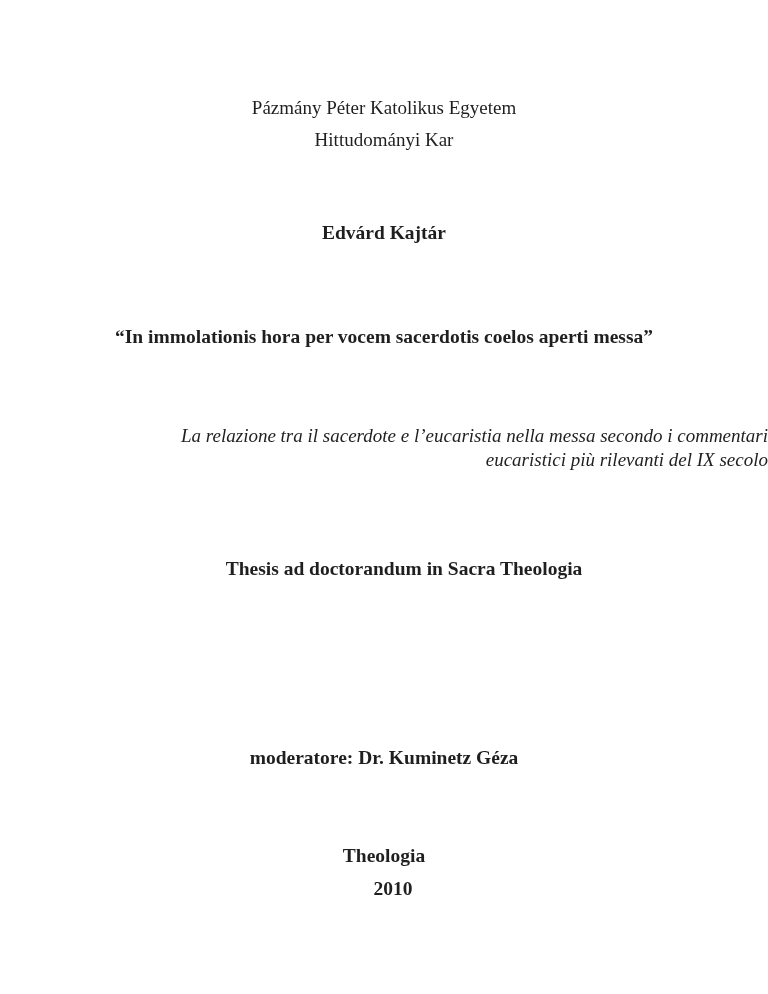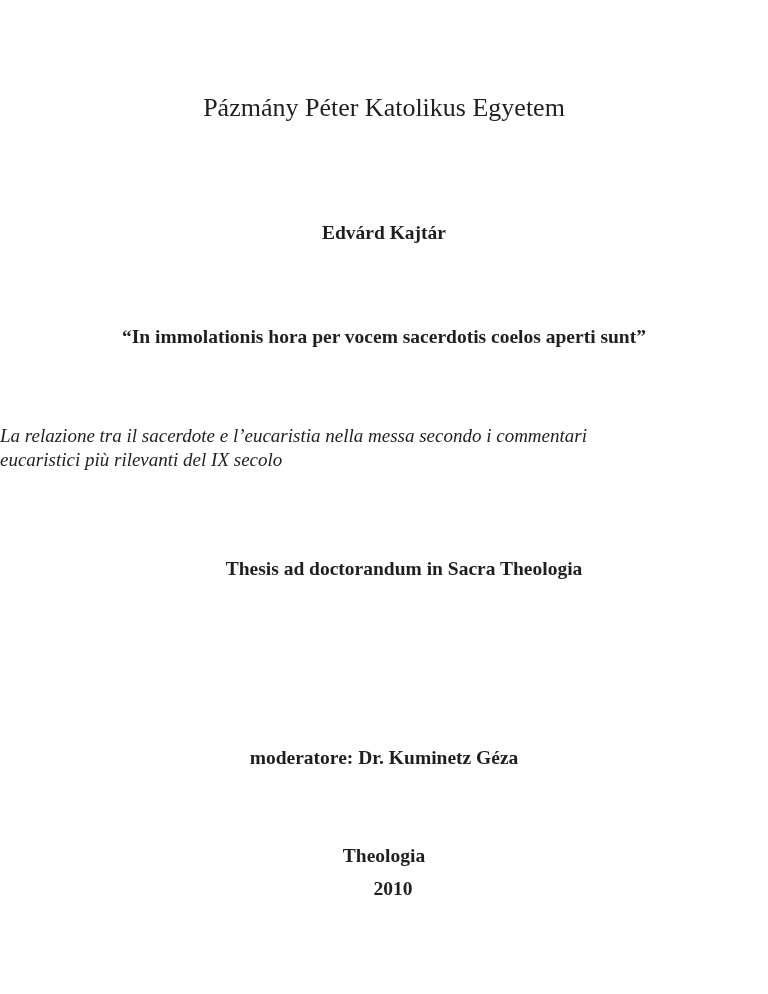--- a/index.html
+++ b/index.html
@@ -25,53 +25,54 @@
     line-height: 22px;
     white-space: nowrap;
     font-weight: bold;
   }
   .university-block {
     position: absolute;
     top: 92px;
     left: 0;
     width: 768px;
     text-align: center;
-    font-size: 26px;
+    font-size: 19px;
     line-height: 32px;
     font-family: Liberation Serif, serif;
   }
   .author        { top: 222px; }
   .quote         { top: 326px; }
   .subtitle-block {
     position: absolute;
     top: 424px;
     left: 0;
     width: 768px;
-    text-align: left;
+    text-align: right;
     font-style: italic;
     font-size: 19px;
     line-height: 24px;
   }
   .thesis        { top: 558px; padding-left: 20px; }
   .moderator     { top: 747px; }
   .city          { top: 845px; }
   .year          { top: 878px; margin-left: 9px; }
 </style>
 </head>
 <body>
 
 <div class="page">
 
   <div class="university-block">
     <div>Pázmány Péter Katolikus Egyetem</div>
+    <div>Hittudományi Kar</div>
   </div>
 
   <div class="line author">Edvárd Kajtár</div>
 
-  <div class="line quote">“In immolationis hora per vocem sacerdotis coelos aperti sunt”</div>
+  <div class="line quote">“In immolationis hora per vocem sacerdotis coelos aperti messa”</div>
 
   <div class="subtitle-block">
     <div>La relazione tra il sacerdote e l’eucaristia nella messa secondo i commentari</div>
     <div>eucaristici più rilevanti del IX secolo</div>
   </div>
 
   <div class="line thesis">Thesis ad doctorandum in Sacra Theologia</div>
 
   <div class="line moderator">moderatore: Dr. Kuminetz Géza</div>
 

